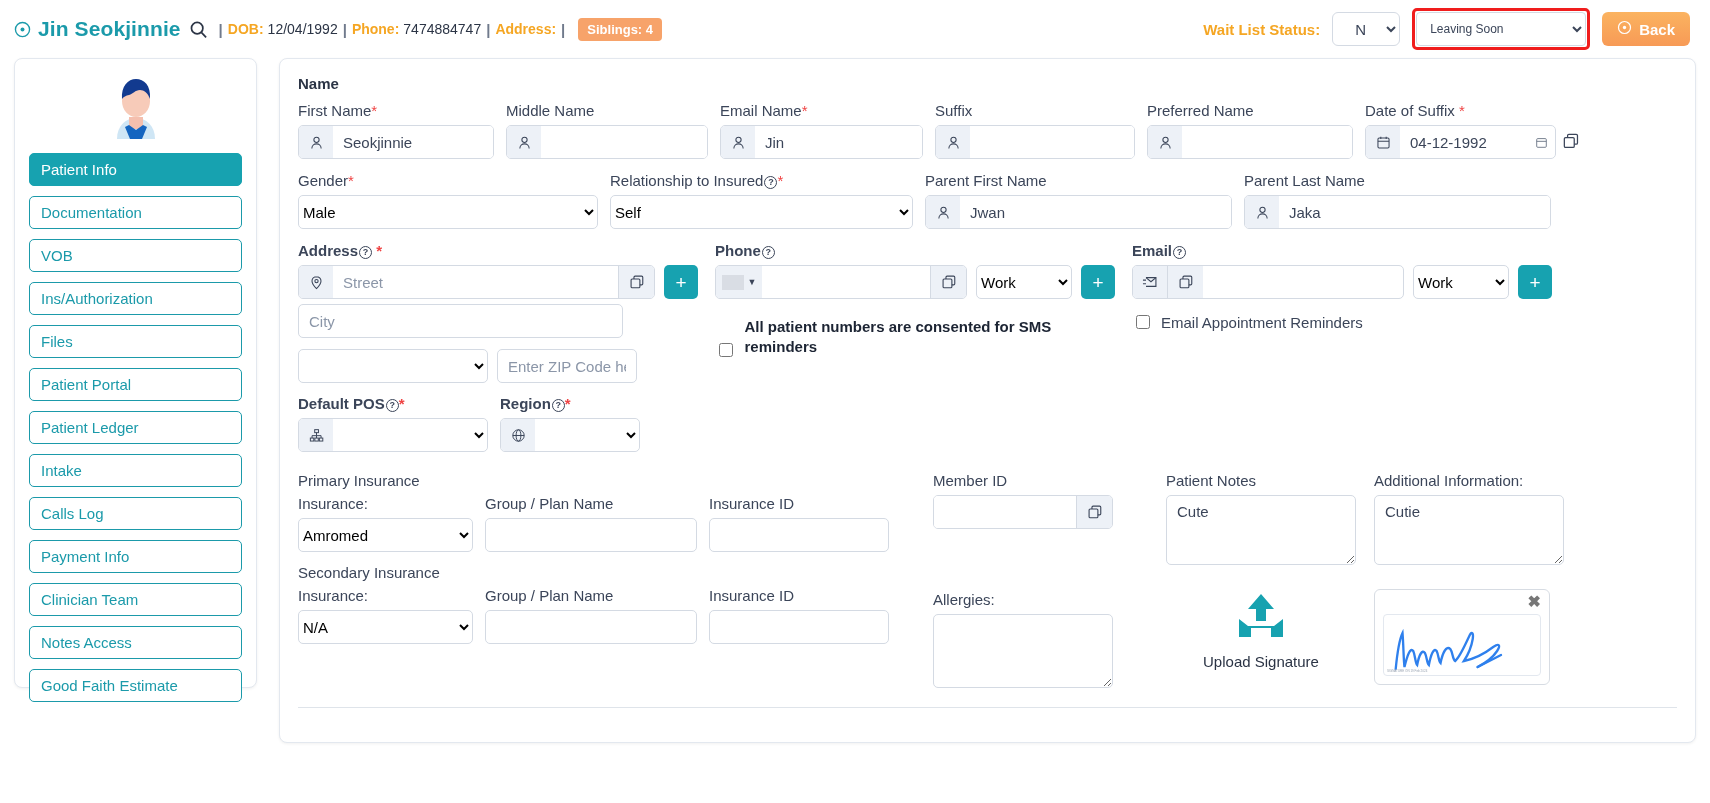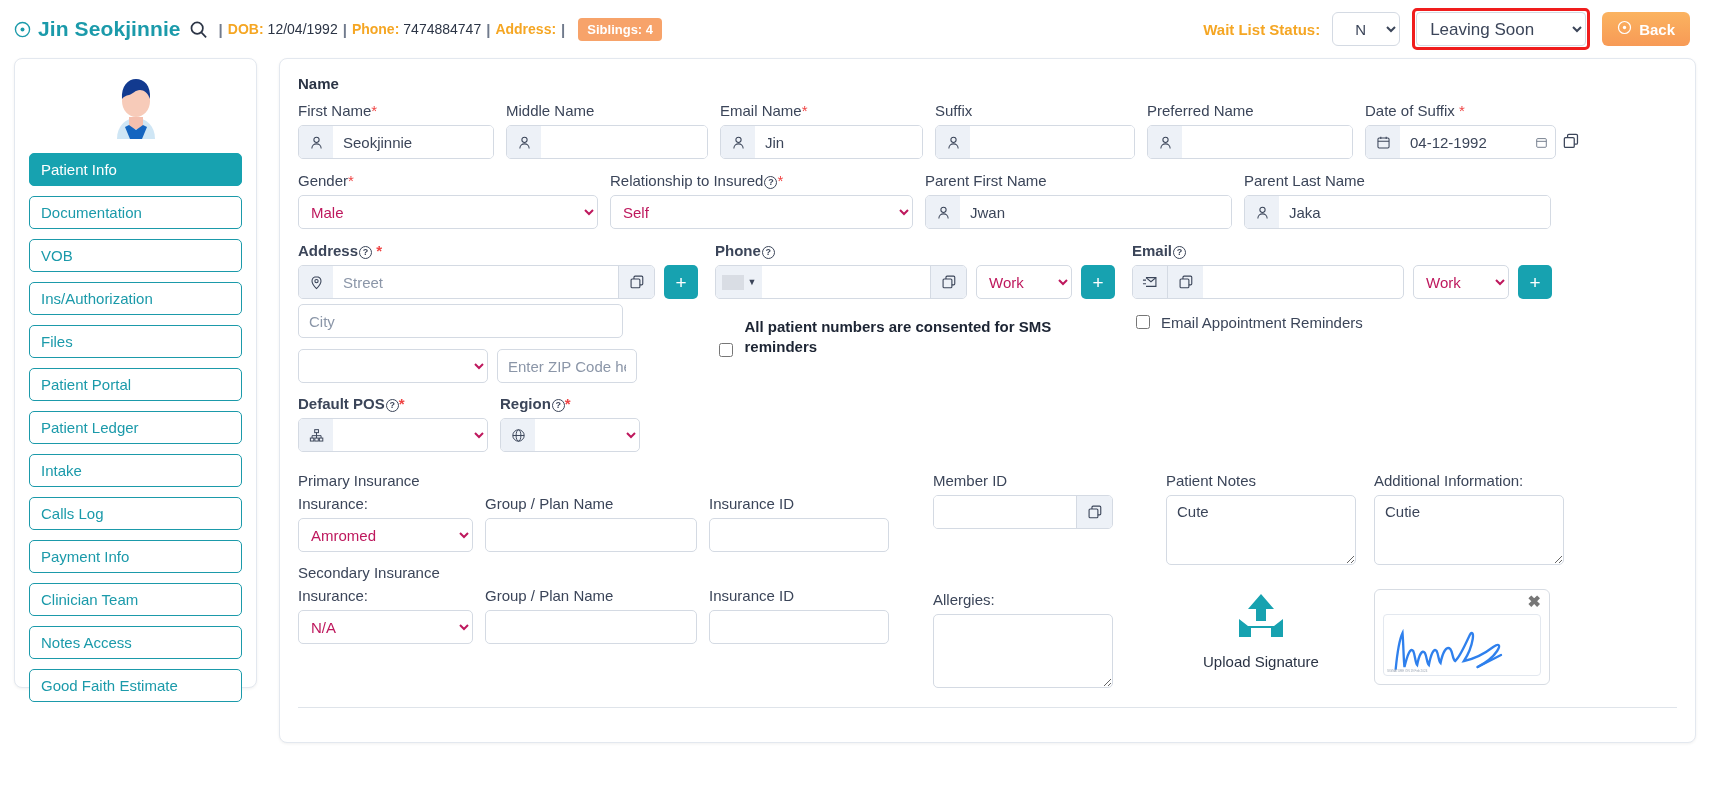--- a/index.html
+++ b/index.html
@@ -22,21 +22,21 @@
   .meta-k { color:#f5a623; font-weight:bold; font-size:14px; }
   .meta-v { color:#2b3445; font-size:14px; }
   .sib-badge { background:#f7a36a; color:#fff; font-weight:bold; font-size:13px;
                border-radius:4px; padding:4px 9px; margin-left:8px; white-space:nowrap; }
   .topbar-right { margin-left:auto; display:flex; align-items:center; gap:12px; padding-right:6px;}
   .wls-label { color:#f5a623; font-weight:bold; font-size:15px; }
   .sel-sm { height:34px; width:68px; border:1px solid #d4dae3; border-radius:6px;
             background:#fff; font-family:inherit; font-size:15px; color:#3b4559; padding:0 18px; }
   .redbox { border:3px solid #f01d1d; border-radius:5px; padding:1px; }
   .sel-lg { height:34px; width:170px; border:1px solid #d4dae3; border-radius:4px;
-            background:#fff; font-family:inherit; font-size:17px; color:#3b4559; padding:0 9px; }
+            background:#fff; font-family:inherit; font-size:12px; color:#3b4559; padding:0 9px; }
   .back-btn { background:linear-gradient(180deg,#fbb360,#f79a56); color:#fff; border:none;
               border-radius:6px; height:34px; padding:0 15px; font-size:15px; font-weight:bold;
               display:flex; align-items:center; gap:7px; cursor:pointer; font-family:inherit; }
 
   
   .page { display:flex; padding:0 14px; gap:22px; }
   .sidebar { width:243px; background:#fff; border:1px solid #e3e8ef; border-radius:8px;
              padding:12px 14px 16px; box-shadow:0 1px 3px rgba(0,0,0,.06); height:630px; }
   .avatar { width:100%; height:72px; display:flex; justify-content:center; align-items:flex-end; }
   .nav-item { display:block; width:100%; height:33px; line-height:31px; margin-top:10px;
@@ -60,22 +60,22 @@
   .grp { display:flex; align-items:stretch; border:1px solid #d4dae3; border-radius:5px;
          overflow:hidden; height:34px; background:#fff; }
   .grp .ico { width:34px; background:#edf1f7; display:flex; align-items:center; justify-content:center;
               color:#3b4559; flex:none; }
   .grp input { border:none; outline:none; flex:1; padding:0 10px; font-size:15px;
                font-family:inherit; color:#3b4559; min-width:0; background:#fff; }
   .grp input::placeholder { color:#8b96a8; }
   .inp { height:34px; border:1px solid #d4dae3; border-radius:5px; padding:0 10px;
          font-size:15px; font-family:inherit; color:#3b4559; outline:none; background:#fff; width:100%; }
   .inp::placeholder { color:#8b96a8; }
-  .sel { height:34px; border:1px solid #d4dae3; border-radius:5px; padding:0 8px;
-         font-size:15px; font-family:inherit; color:#be185d; background:#fff; width:100%; }
+  .sel { height:34px; border:1px solid #d4dae3; border-radius:5px; padding:0 0;
+         font-size:15px; font-family:inherit; color:#000000; background:#fff; width:100%; }
   .copybtn { width:36px; background:#edf1f7; border:none; border-left:1px solid #d4dae3;
              display:flex; align-items:center; justify-content:center; cursor:pointer; flex:none; }
   .addbtn { width:34px; height:34px; background:#17a2b0; color:#fff; border:none; border-radius:5px;
             font-size:19px; line-height:1; cursor:pointer; flex:none; }
   .ta { border:1px solid #d4dae3; border-radius:5px; padding:7px 10px; font-size:15px;
         font-family:inherit; color:#3b4559; outline:none; resize:vertical; background:#fff; width:100%; }
 
   .consent { font-weight:bold; font-size:15px; color:#1c2433; line-height:1.33; }
   .consent a { color:#17a2b0; text-decoration:none; }
   .cb { width:14px; height:14px; accent-color:#17a2b0; }

